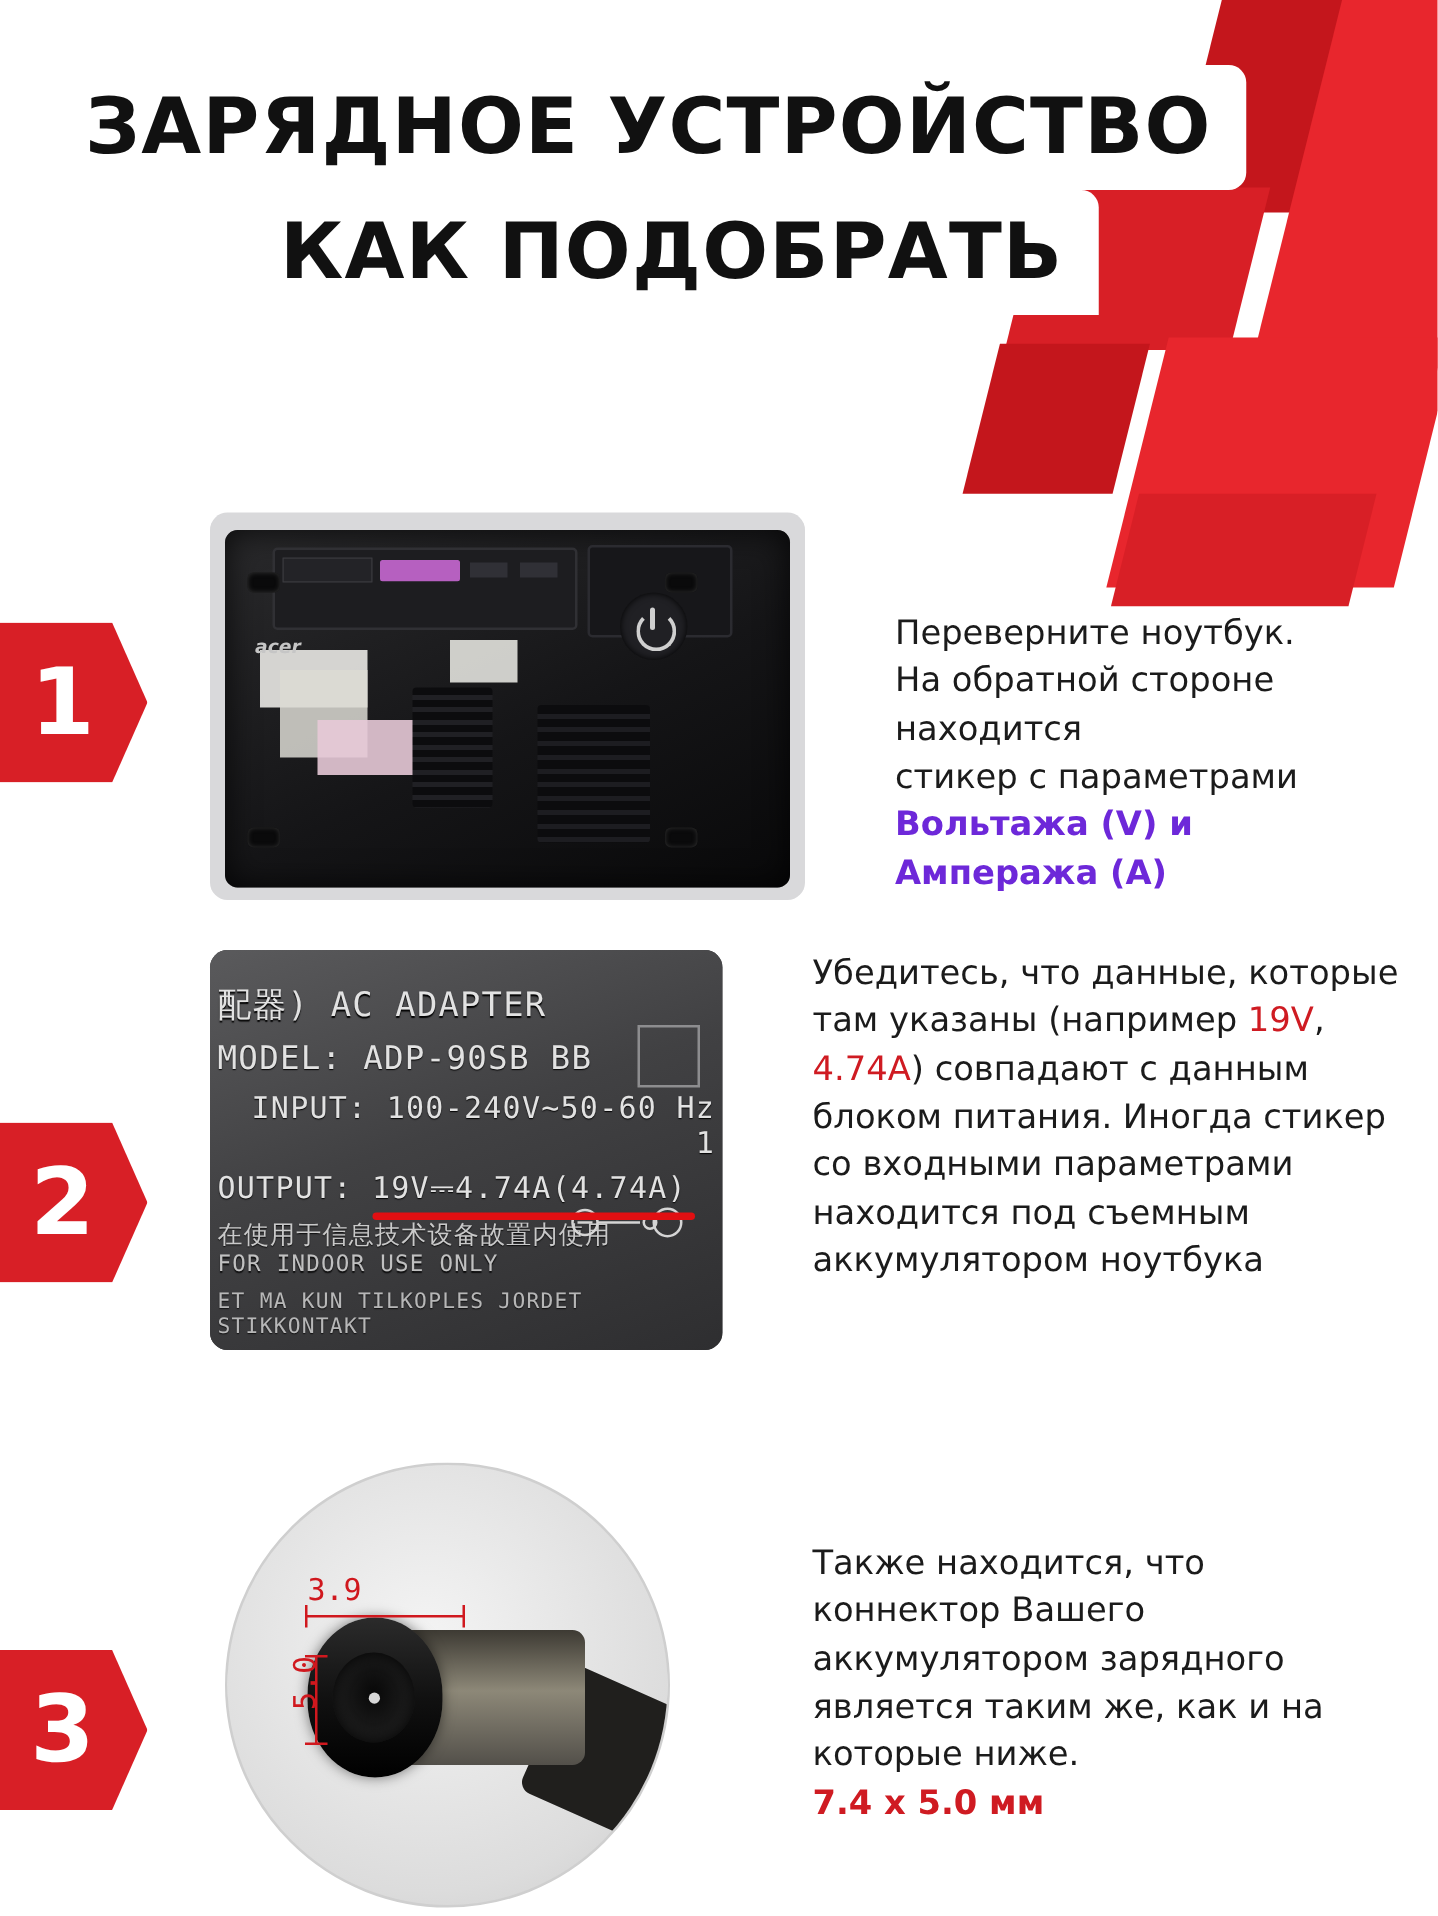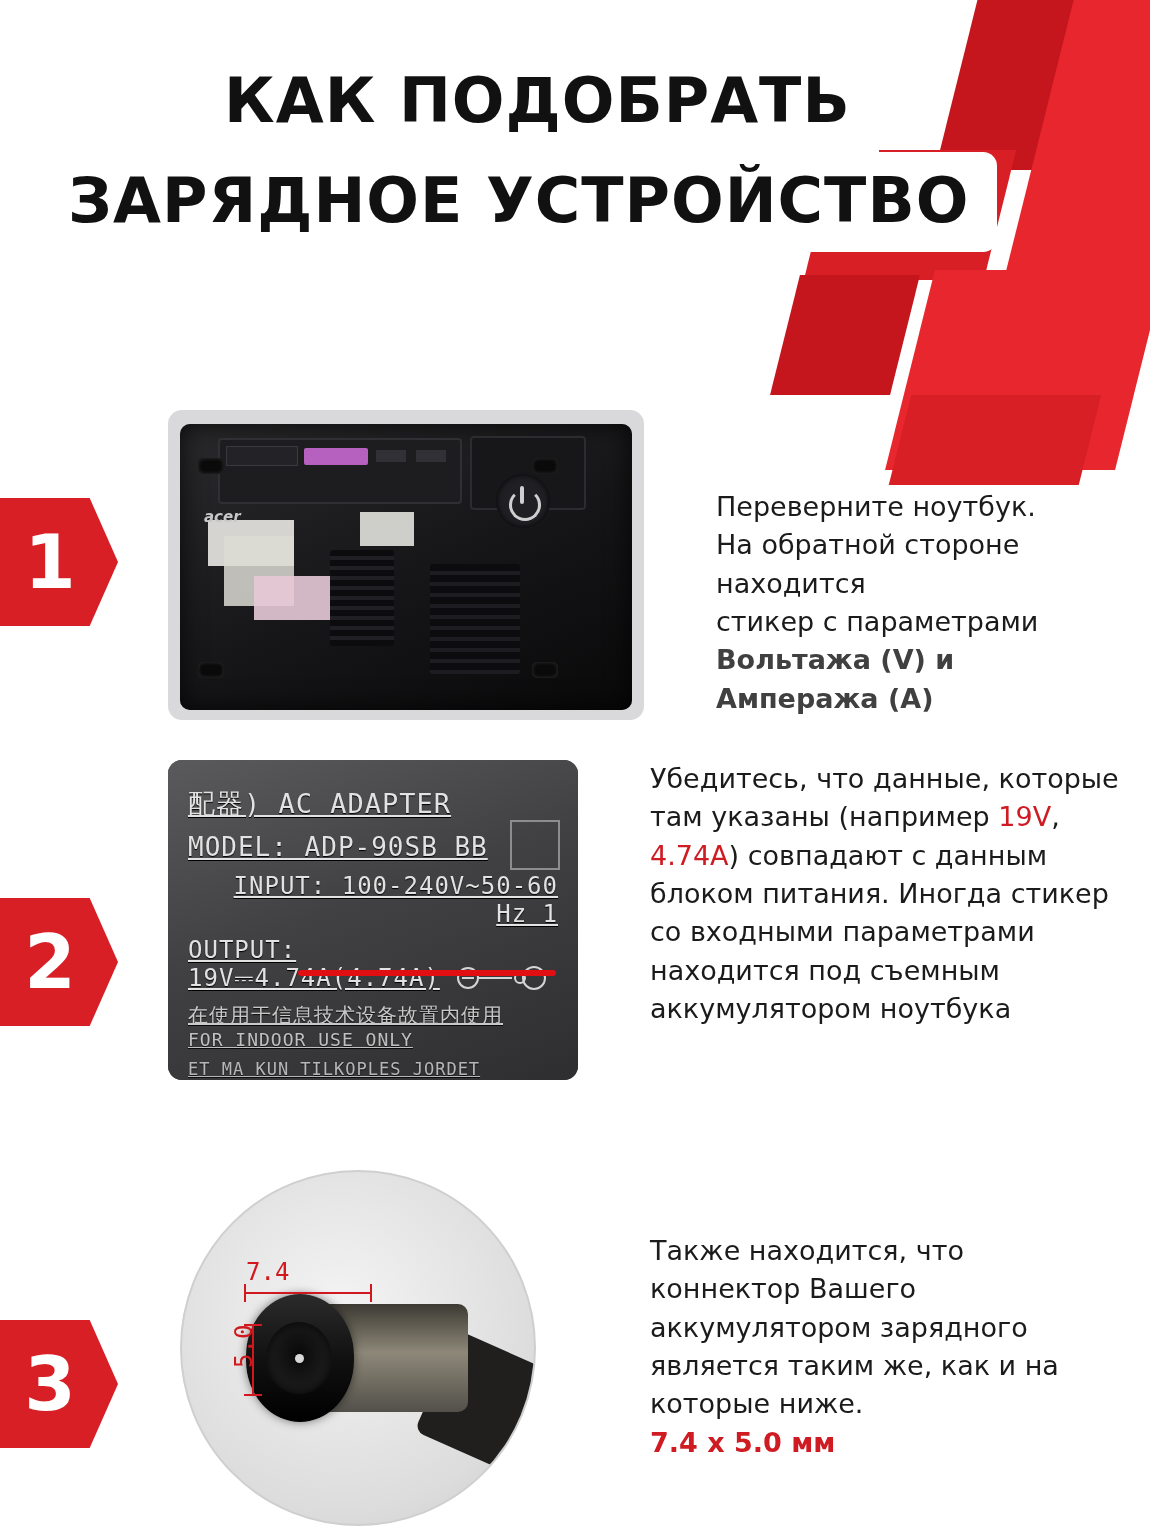--- a/index.html
+++ b/index.html
@@ -94,21 +94,21 @@
     flex: 0 0 auto;
   }
 
   .step-text {
     flex: 1 1 auto;
     font-size: 27px;
     line-height: 1.42;
     color: #1b1b1b;
     padding-right: 24px;
   }
-  .accent { color: #404040; font-weight: bold; }
+  .accent { color: #6d28d9; font-weight: bold; }
   .accent-thin { color: #cf1b22; }
 
   
   #step1 { height: 330px; }
   #step1 .badge { margin-top: 98px; }
   #step1 .photo { margin-left: 50px; margin-top: 10px; width: 476px; height: 310px; background:#d9d9db; }
   #step1 .step-text { margin-left: 72px; margin-top: 88px; }
 
   
   .laptop {
@@ -140,23 +140,22 @@
   #step2 { height: 380px; margin-top: 30px; }
   #step2 .badge { margin-top: 138px; }
   #step2 .photo { margin-left: 50px; margin-top: 0; width: 410px; height: 320px; background:#3c3c3e; }
   #step2 .step-text { margin-left: 72px; margin-top: 0; }
 
   .label-plate {
     position:absolute; inset:0;
     background: linear-gradient(160deg,#5a5a5c 0%, #414143 45%, #2e2e30 100%);
     color:#e2e2e2;
     font-family: "DejaVu Sans Mono", "Liberation Mono", monospace;
-    padding: 18px 20px;
+    padding: 18px 6px;
     box-sizing:border-box;
-    text-decoration:underline;
   }
   .label-plate div { letter-spacing: 1px; text-shadow: 0 1px 1px #000; }
   .lbl-1 { font-size: 27px; margin-top: 8px;}
   .lbl-2 { font-size: 26px; margin-top: 10px;}
   .lbl-3 { font-size: 24px; margin-top: 10px; text-align: right;}
   .lbl-4 { font-size: 24px; margin-top: 8px;}
   .lbl-cn { font-size: 20px; margin-top: 10px; opacity:.85;}
   .lbl-s  { font-size: 18px; opacity:.8;}
   .lbl-s2 { font-size: 17px; margin-top: 9px; opacity:.75;}
   .underline-red {
@@ -214,22 +213,22 @@
 <body>
 
 <div class="deco deco-1"></div>
 <div class="deco deco-2"></div>
 <div class="deco deco-3"></div>
 <div class="deco deco-4"></div>
 <div class="deco deco-5"></div>
 <div class="deco deco-6"></div>
 
 <div class="title-wrap">
+  <span class="title-line title-line-2">ЗАРЯДНОЕ УСТРОЙСТВО</span>
   <span class="title-line title-line-1">КАК ПОДОБРАТЬ</span>
-  <span class="title-line title-line-2">ЗАРЯДНОЕ УСТРОЙСТВО</span>
 </div>
 
 <div class="steps">
 
   <div class="step" id="step1">
     <div class="badge">1</div>
 
     <div class="photo">
       <div class="laptop">
         <div class="lp-bay"></div>
@@ -302,21 +301,21 @@
         <div class="conn-hole"></div>
         <div class="conn-pin"></div>
 
         <div class="dim-line dl-h"></div>
         <div class="dim-line dl-h-cap1"></div>
         <div class="dim-line dl-h-cap2"></div>
         <div class="dim-line dl-v"></div>
         <div class="dim-line dl-v-cap1"></div>
         <div class="dim-line dl-v-cap2"></div>
 
-        <div class="dim-red dim-h">7.4</div>
+        <div class="dim-red dim-h">3.9</div>
         <div class="dim-red dim-v">5.0</div>
       </div>
     </div>
 
     <div class="step-text">
       <div>Также находится, что</div>
       <div>коннектор Вашего</div>
       <div>аккумулятором зарядного</div>
       <div>является таким же, как и на</div>
       <div>которые ниже.</div>

